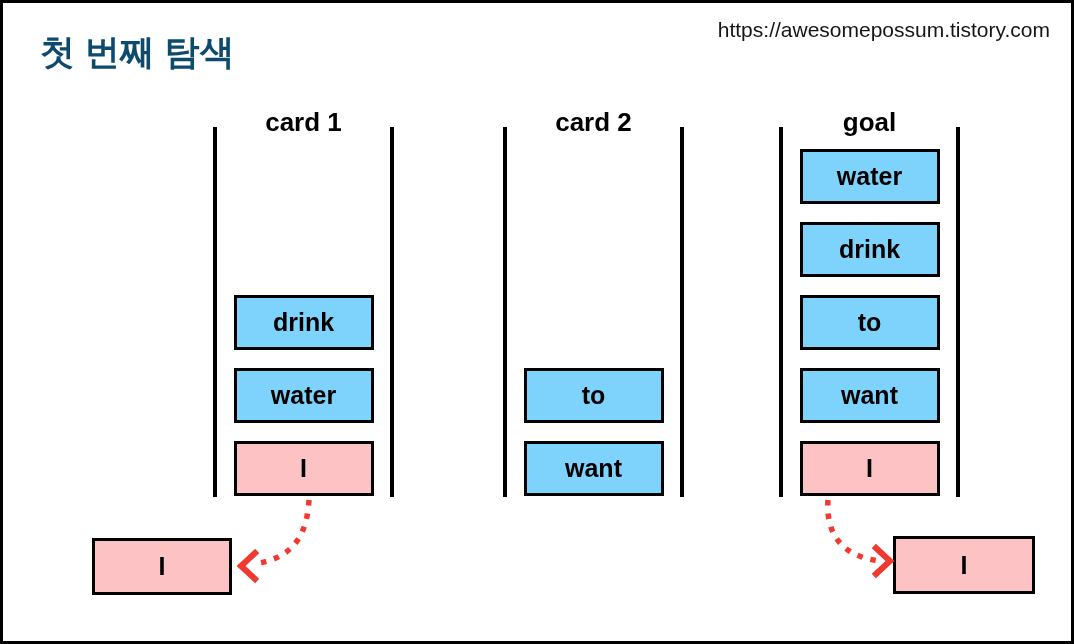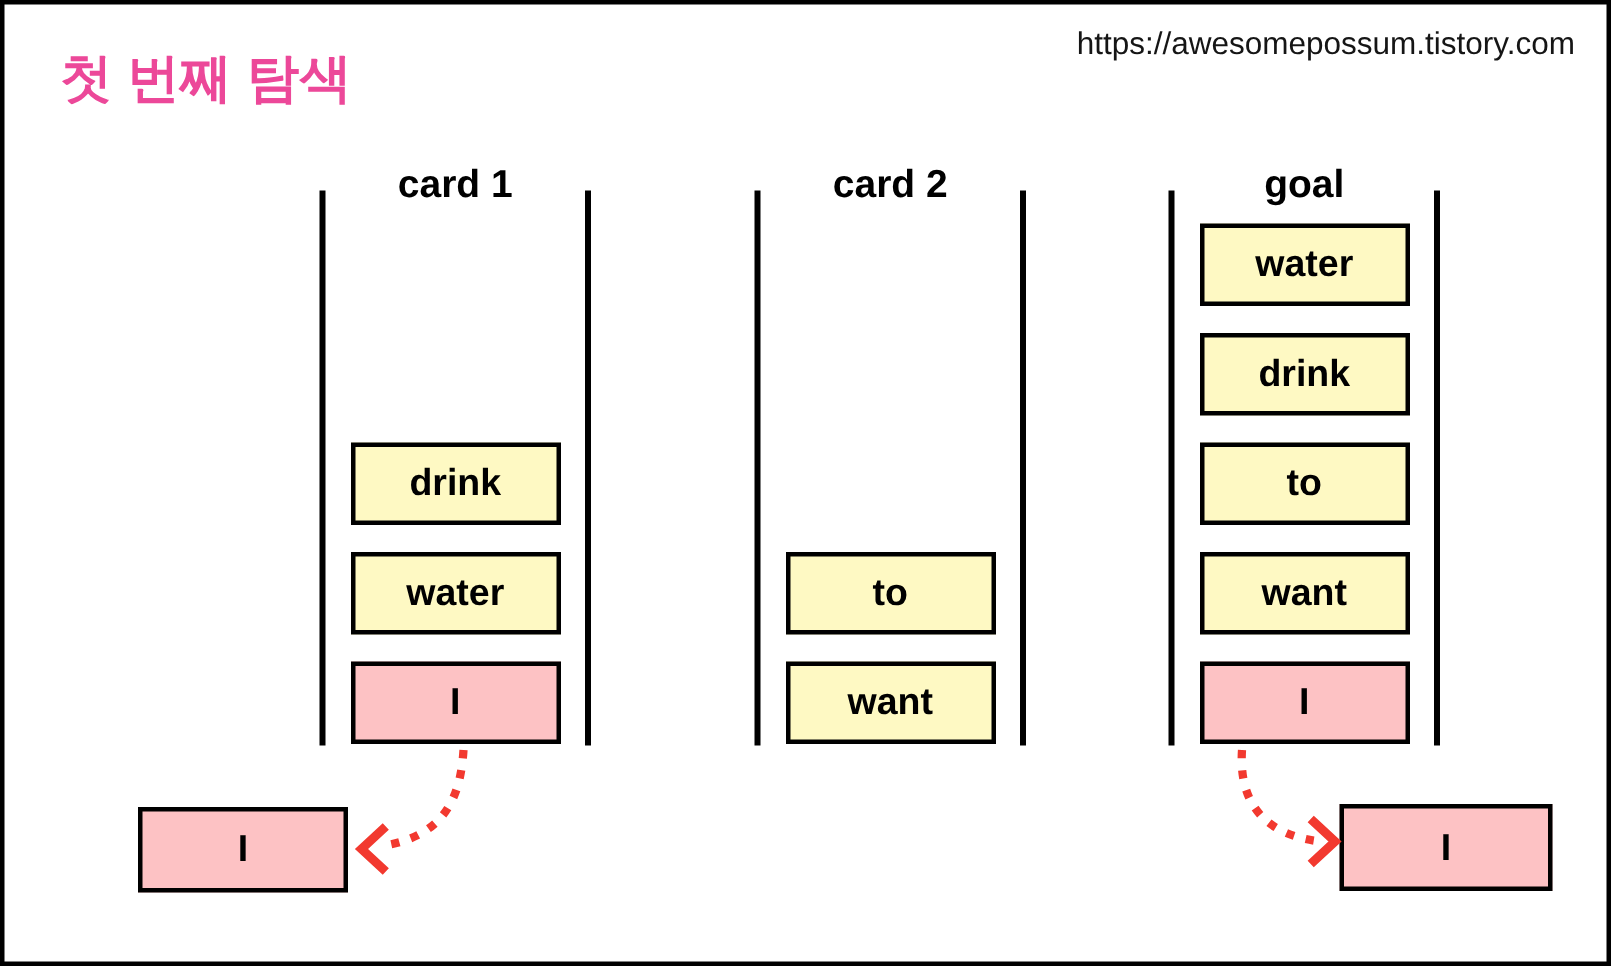--- a/index.html
+++ b/index.html
@@ -9,41 +9,41 @@
     background:#ffffff;
     border:3px solid #000;
     box-sizing:border-box;
     font-family:"Liberation Sans", sans-serif;
     color:#000;
     overflow:hidden;
   }
   .title{
     position:absolute;left:37px;top:26px;
     font-size:35px;font-weight:900;letter-spacing:0px;
-    color:#ec4899;
+    color:#0c4a6e;
   }
   .watermark{
     position:absolute;top:15px;right:21px;
     font-size:21px;font-weight:400;color:#151515;
   }
   .stack-label{
     position:absolute;top:68px;width:181px;
     text-align:center;font-size:26px;font-weight:600;margin-top:36px;
   }
   .stack{
     position:absolute;top:124px;height:370px;width:181px;
     border-left:4px solid #000;border-right:4px solid #000;
     box-sizing:border-box;
     display:flex;flex-direction:column;
     justify-content:flex-end;align-items:center;
     gap:18px;padding-bottom:1px;
   }
   .box{
     width:140px;height:55px;flex:0 0 auto;
-    border:3px solid #000;background:#fef9c3;
+    border:3px solid #000;background:#7dd3fc;
     box-sizing:border-box;
     display:flex;align-items:center;justify-content:center;
     font-size:25px;font-weight:700;
   }
   .pink{background:var(--pink,#fdc2c4);}
   .popped{position:absolute;}
   .popped-left{left:89px;top:535px;width:140px;height:57px;}
   .popped-right{left:890px;top:533px;width:142px;height:58px;}
   .arrows{
     position:absolute;left:0;top:0;width:1068px;height:638px;

